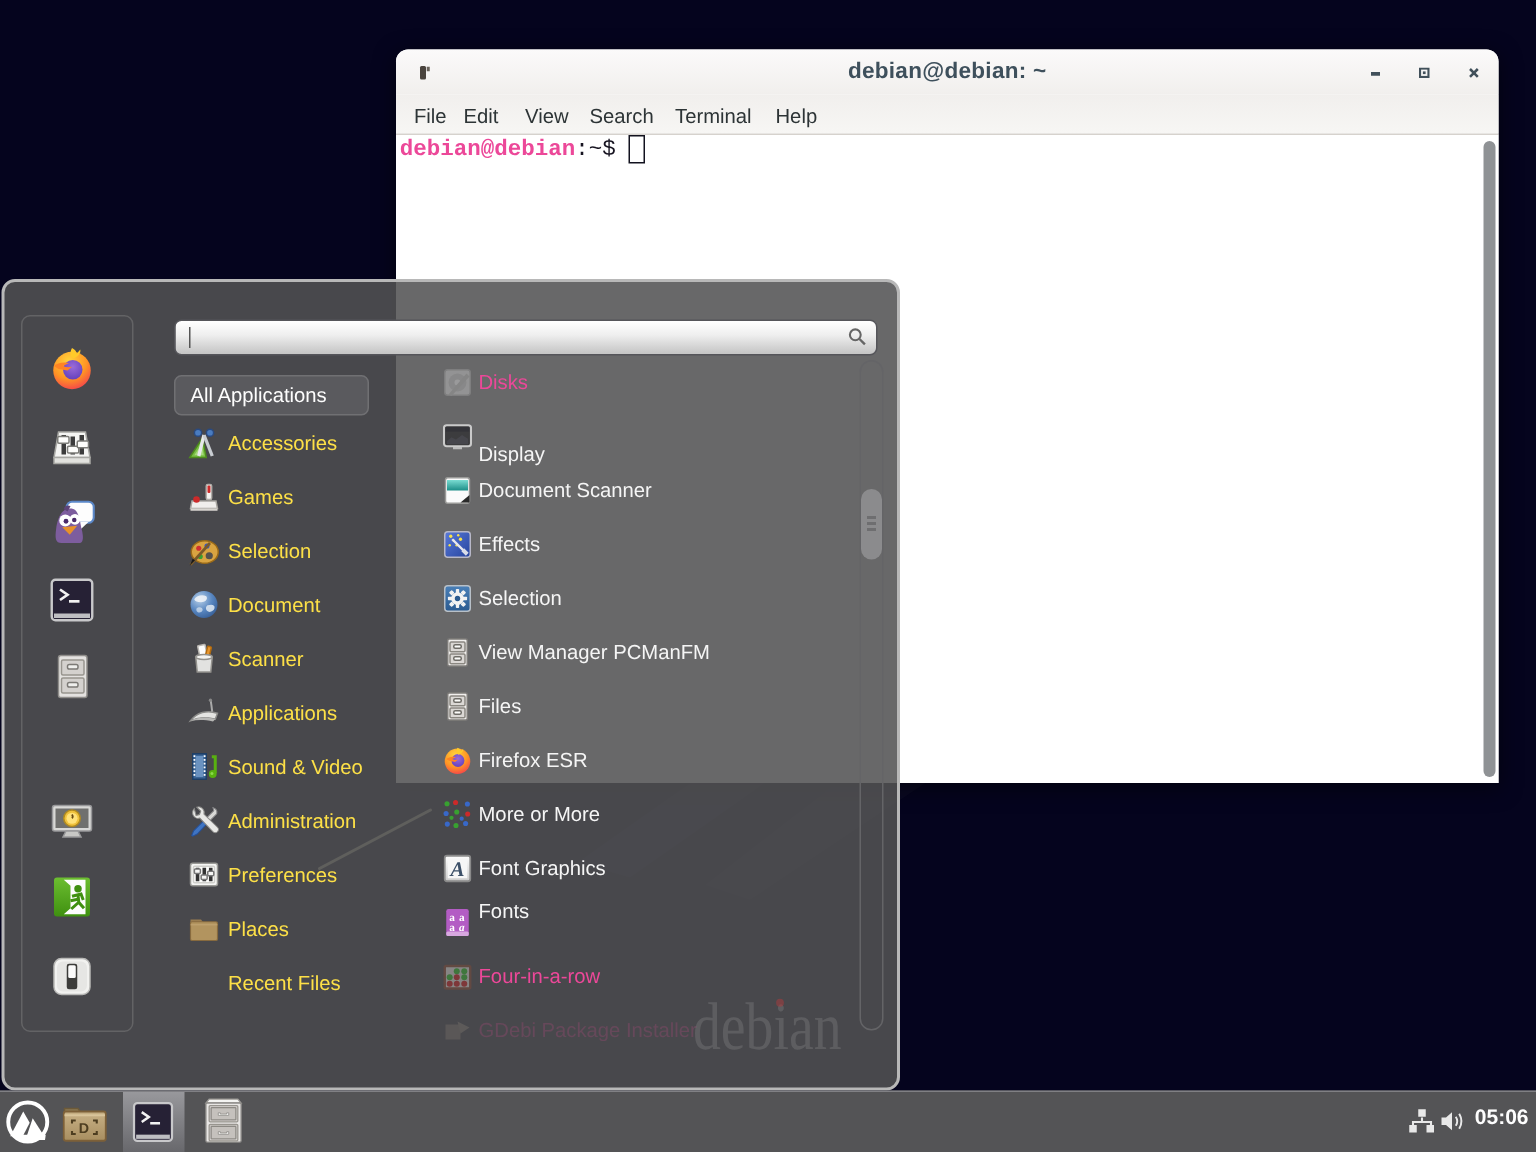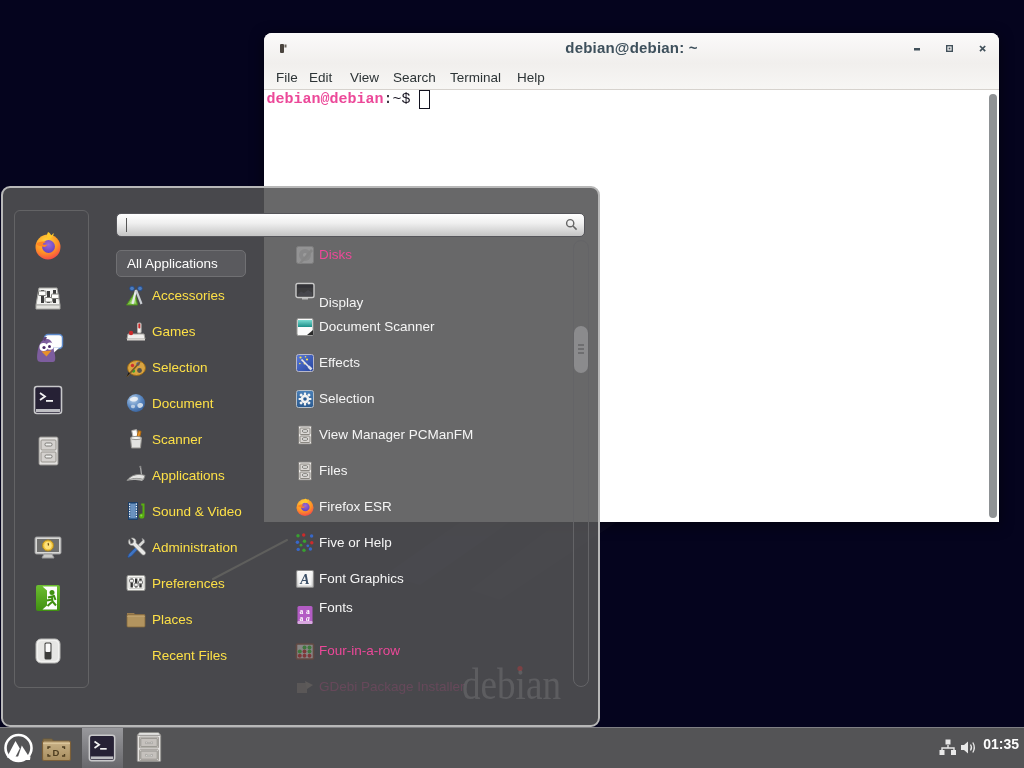--- a/index.html
+++ b/index.html
@@ -432,21 +432,21 @@
       <path d="M10 4 L18 8 L12 12 Z" fill="#c8b8a0"></path>
   </svg>
   <div class="app dis" style="top:59px">Disks</div>
   <div class="app" style="top:107px">Display</div>
   <div class="app" style="top:131px">Document Scanner</div>
   <div class="app" style="top:167px">Effects</div>
   <div class="app" style="top:203px">Selection</div>
   <div class="app" style="top:239px">View Manager PCManFM</div>
   <div class="app" style="top:275px">Files</div>
   <div class="app" style="top:311px">Firefox ESR</div>
-  <div class="app" style="top:347px">Five or Help</div>
+  <div class="app" style="top:347px">More or More</div>
   <div class="app" style="top:383px">Font Graphics</div>
   <div class="app" style="top:412px">Fonts</div>
   <div class="app dis" style="top:455px">Four-in-a-row</div>
   <div class="app dis" style="top:491px;opacity:0.18">GDebi Package Installer</div>
   <div id="mtrack"></div>
   <div id="mthumb"><svg width="14" height="47">
         <g fill="#6e6e70">
           <rect x="4" y="18" width="6" height="2"></rect>
           <rect x="4" y="22" width="6" height="2"></rect>
           <rect x="4" y="26" width="6" height="2"></rect>
@@ -503,14 +503,14 @@
   <svg class="pic" style="left:939px;top:11px" width="18" height="18" viewBox="0 0 18 18">
       <rect x="6.5" y="0.5" width="5" height="5" fill="#e8e8e8"></rect>
       <rect x="0.5" y="11" width="5" height="5" fill="#e8e8e8"></rect>
       <rect x="12" y="11" width="5" height="5" fill="#e8e8e8"></rect>
       <path d="M9 6 L9 9 M3 11 L3 9 L15 9 L15 11" stroke="#e8e8e8" stroke-width="1.4" fill="none"></path>
     </svg>
   <svg class="pic" style="left:960px;top:12px" width="18" height="15" viewBox="0 0 18 15">
       <path d="M1 5 L4 5 L8 1.5 L8 13.5 L4 10 L1 10 Z" fill="#e8e8e8"></path>
       <path d="M10.5 4.5 Q12.5 7.5 10.5 10.5 M12.8 2.5 Q15.8 7.5 12.8 12.5" stroke="#e8e8e8" stroke-width="1.3" fill="none"></path>
     </svg>
-  <div id="clock">01:35</div>
+  <div id="clock">05:06</div>
 </div>
 
 </body></html>

